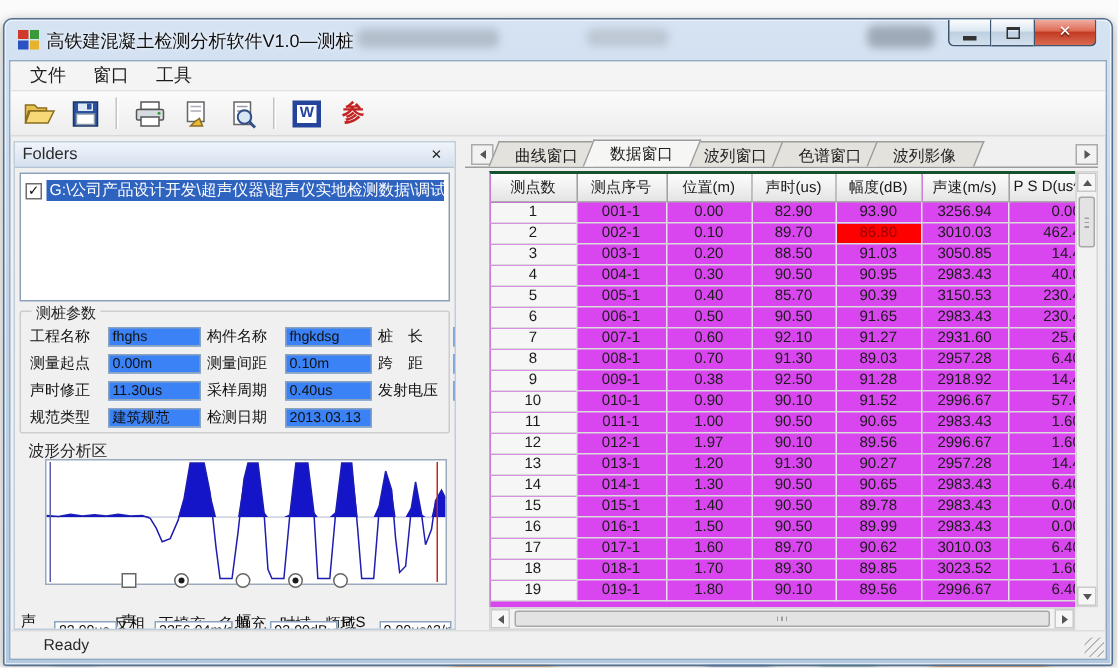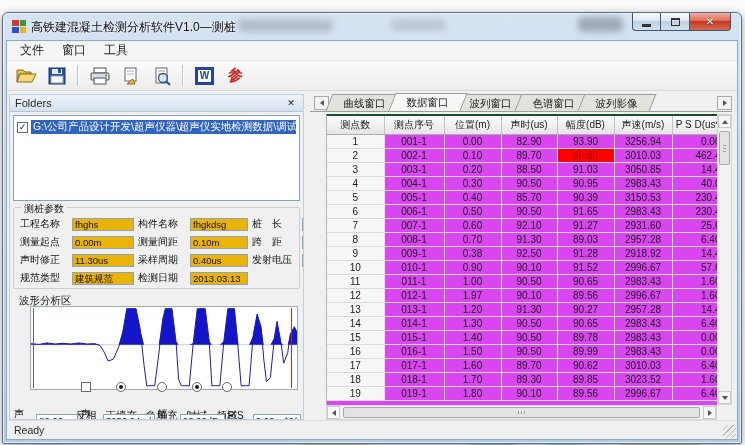--- a/index.html
+++ b/index.html
@@ -46,21 +46,21 @@
   .folders-list { position:absolute; left:3px; right:3px; top:20px; height:86px; background:#fff; border:1px solid #8aa0b8; overflow:hidden; }
   .tree-item { display:flex; align-items:center; gap:3px; margin:4px 3px 0 3px; font-size:10.5px; }
   .cb { width:11px; height:11px; background:#fff; border:1px solid #6d6d6d; font-size:9px; line-height:9px; text-align:center; color:#0a0a0a; flex:none; }
   .tree-label { background:#2f63c0; color:#fff; padding:0 2px; white-space:nowrap; overflow:hidden; flex:1; }
 
   
   .params { position:absolute; left:3px; right:3px; top:112px; height:82px; border:1px solid #cdcdcd; border-radius:2px; }
   .params-title { position:absolute; top:-6px; left:7px; background:#f0f0f0; padding:0 3px; font-size:10px; color:#222; }
   .params-grid { display:grid; grid-template-columns:48px 62px 48px 58px 46px 1fr; gap:4px 4px; padding:9px 5px 4px 6px; align-items:center; }
   .plabel { font-size:10px; color:#111; white-space:nowrap; }
-  .pfield { height:13px; background:#eab308; border:1px solid #8ba3bc; font-size:9.5px; line-height:11px; padding:0 2px; overflow:hidden; white-space:nowrap; color:#111; }
+  .pfield { height:13px; background:#3b82f6; border:1px solid #8ba3bc; font-size:9.5px; line-height:11px; padding:0 2px; overflow:hidden; white-space:nowrap; color:#111; }
 
   
   .wave-title { position:absolute; left:9px; top:199px; font-size:10.5px; color:#222; }
   .wave-box { position:absolute; left:20px; right:5px; top:211px; height:84px; background:#fff; border:1px solid #9aaabb; }
   .wave-box svg { position:absolute; inset:0; width:100%; height:100%; }
   .wave-cursor { position:absolute; right:5px; top:1px; bottom:1px; width:1px; background:#c22a1e; }
   .wave-axis { position:absolute; left:2px; top:1px; bottom:1px; width:1px; background:#5560a8; }
 
   .wave-controls { position:absolute; left:0; right:0; top:300px; height:14px; display:flex; align-items:center; justify-content:center; gap:9px; font-size:10.5px; color:#111; }
   .ctrl { display:flex; align-items:center; gap:17px;flex-direction:column; }
@@ -97,21 +97,21 @@
   .h-thumb { position:absolute; top:1px; bottom:1px; left:16px; right:16px; background:#e3e3e3; border:1px solid #a8a8a8; border-radius:2px; }
   .h-thumb::after { content:""; position:absolute; top:3px; bottom:3px; left:calc(50% - 4px); width:8px; background:repeating-linear-gradient(90deg,#9f9f9f 0 1px,transparent 1px 3px); }
   .scr-corner { position:absolute; right:0; bottom:0; width:15px; height:15px; background:#f0f0f0; }
   .arr { width:0; height:0; }
   .arr.up   { border-left:3px solid transparent; border-right:3px solid transparent; border-bottom:4px solid #555; }
   .arr.down { border-left:3px solid transparent; border-right:3px solid transparent; border-top:4px solid #555; }
   .arr.left { border-top:3px solid transparent; border-bottom:3px solid transparent; border-right:4px solid #555; }
   .arr.rightg{ border-top:3px solid transparent; border-bottom:3px solid transparent; border-left:4px solid #555; }
 
   
-  .statusbar { position:absolute; left:0; right:0; bottom:0; height:19px; background:#f0f0f0; border-top:1px solid #ddd; display:flex; align-items:center; padding:0 7px; font-size:10.5px; color:#2a2a2a;justify-content:space-between; }
+  .statusbar { position:absolute; left:0; right:0; bottom:0; height:19px; background:#f0f0f0; border-top:1px solid #ddd; display:flex; align-items:center; padding:0 22px; font-size:10.5px; color:#2a2a2a;justify-content:space-between; }
   .sb-right { margin-left:auto; display:flex; gap:2px; margin-right:13px; }
   .sb-cell { width:33px; height:14px; border:1px solid; border-color:#9d9d9d #ffffff #ffffff #9d9d9d; font-size:9px; display:flex; align-items:center; justify-content:center; color:#9a9a9a; }
   .sb-cell.active { color:#1d1d1d; font-weight:bold; }
   .grip { position:absolute; right:1px; bottom:1px; width:13px; height:13px;
           background:repeating-linear-gradient(135deg,transparent 0 3px,#b9b9b9 3px 4px); }
 </style>
 </head>
 <body>
 
 <div id="desktop">

